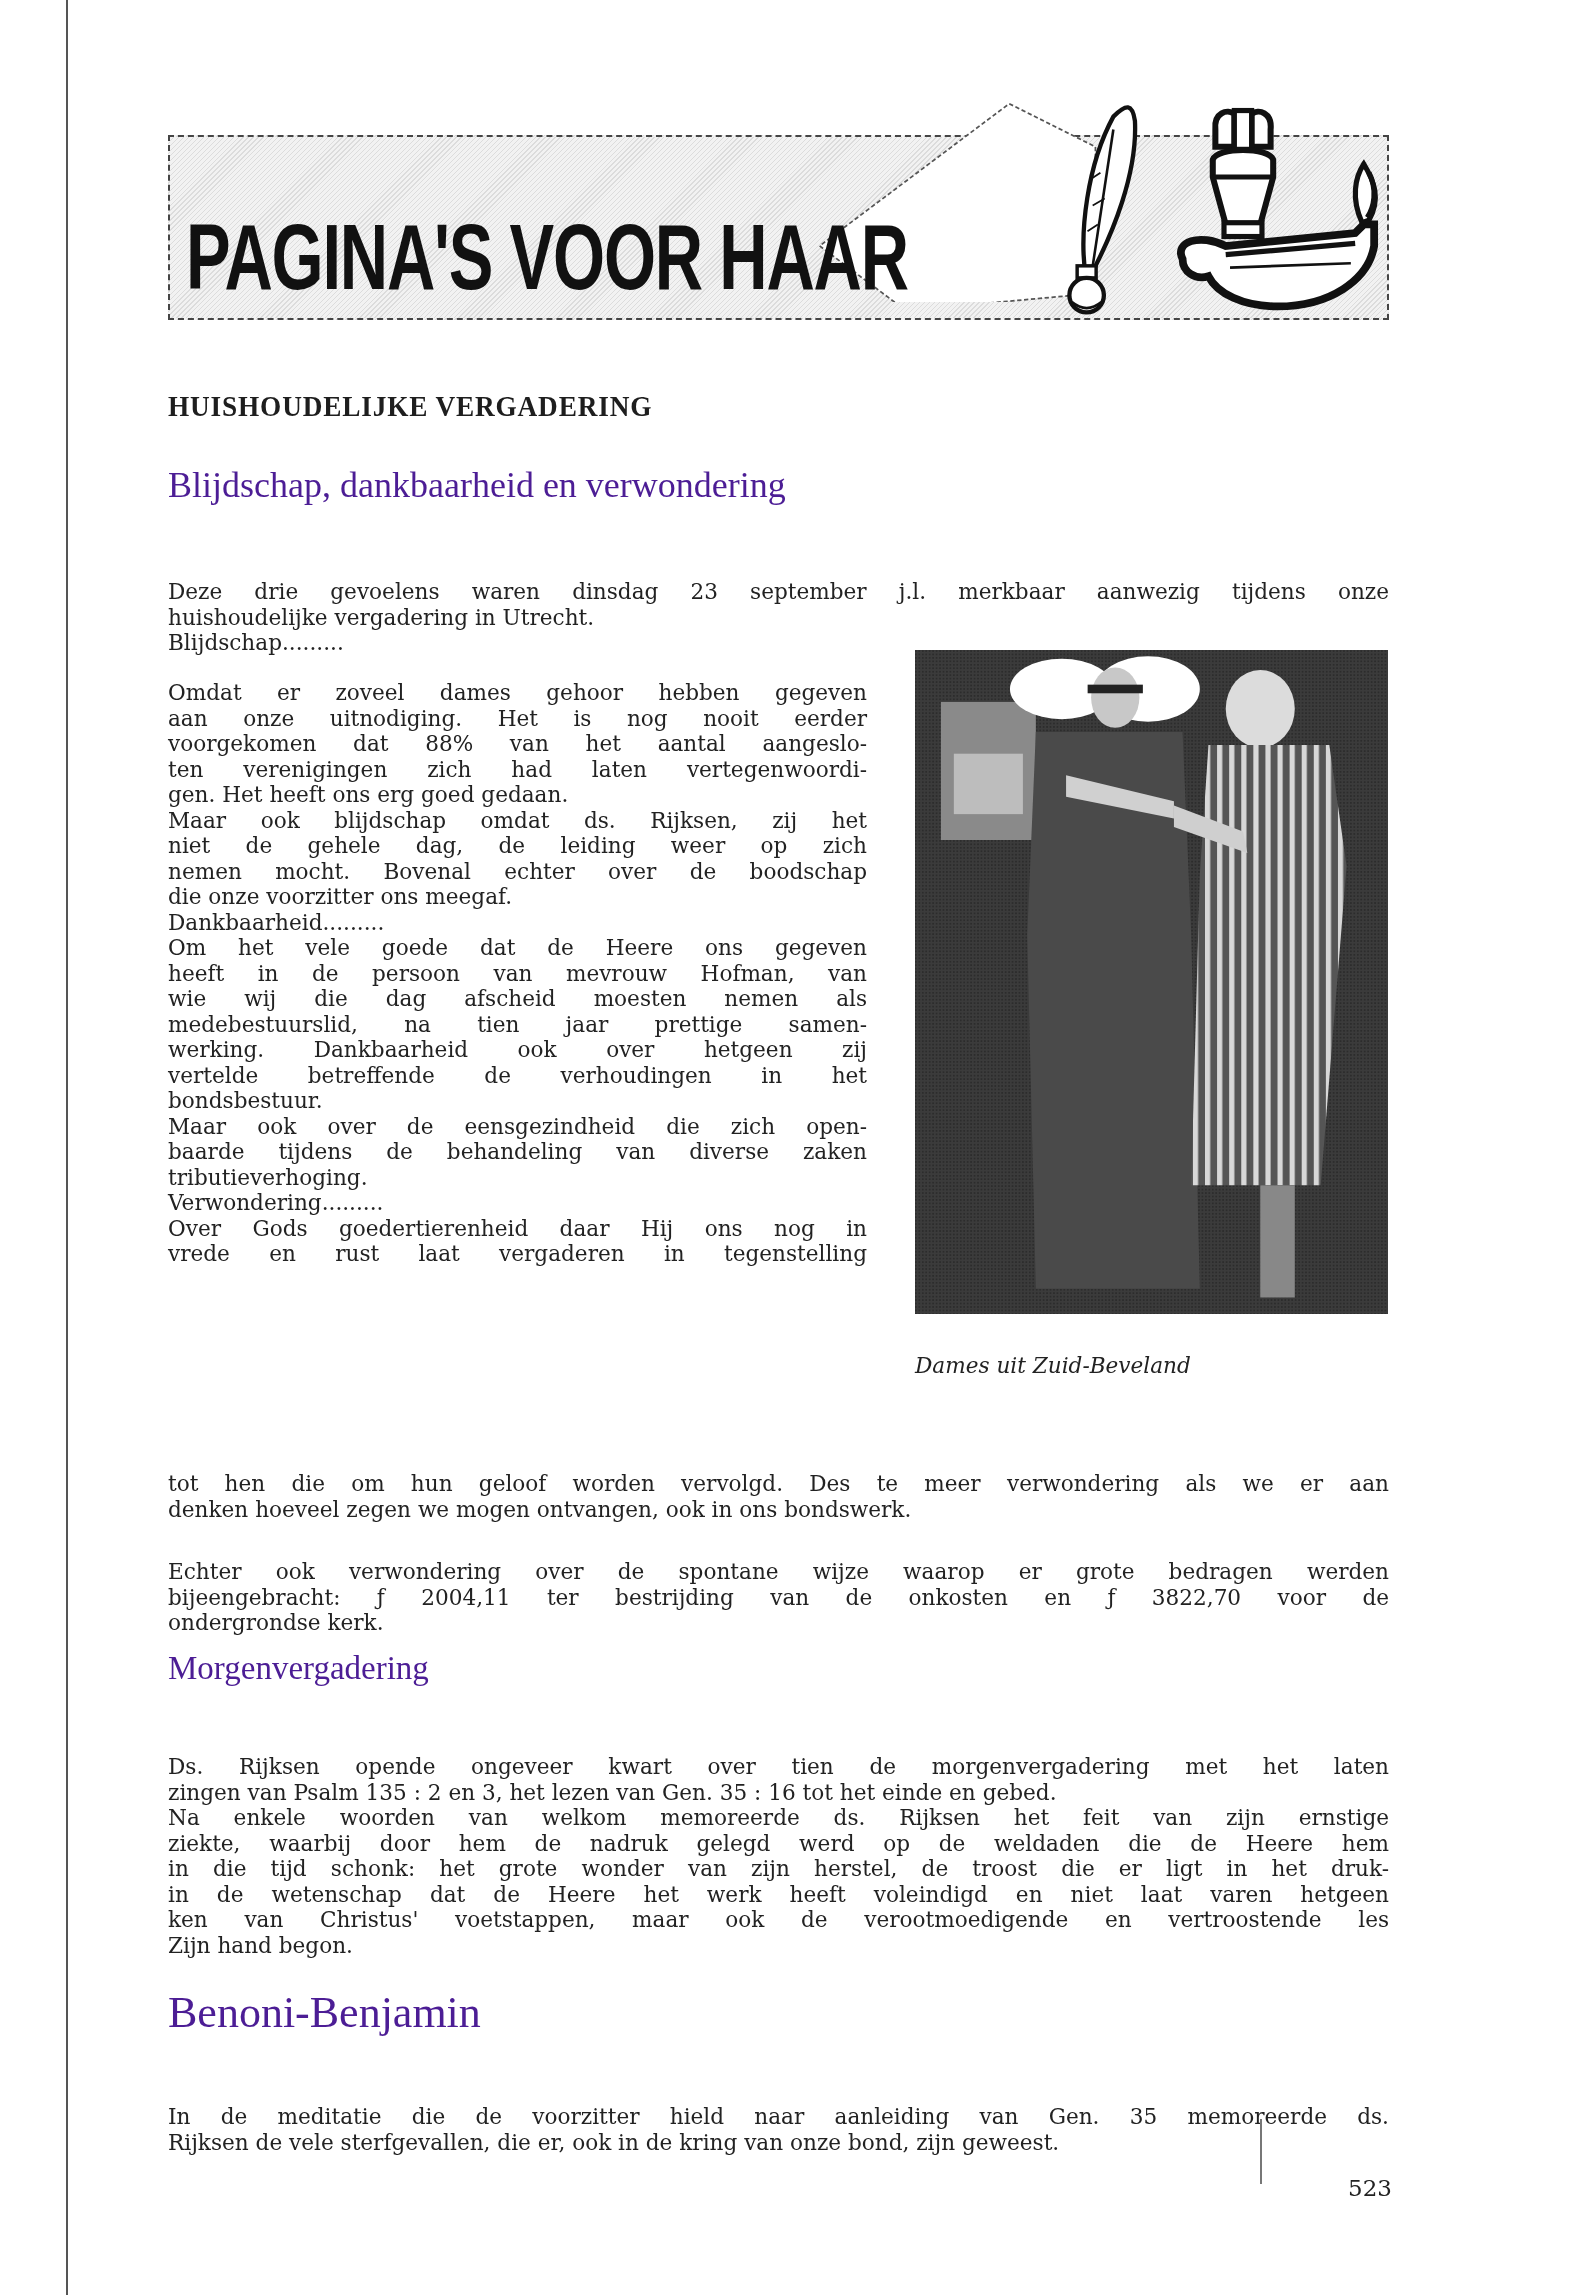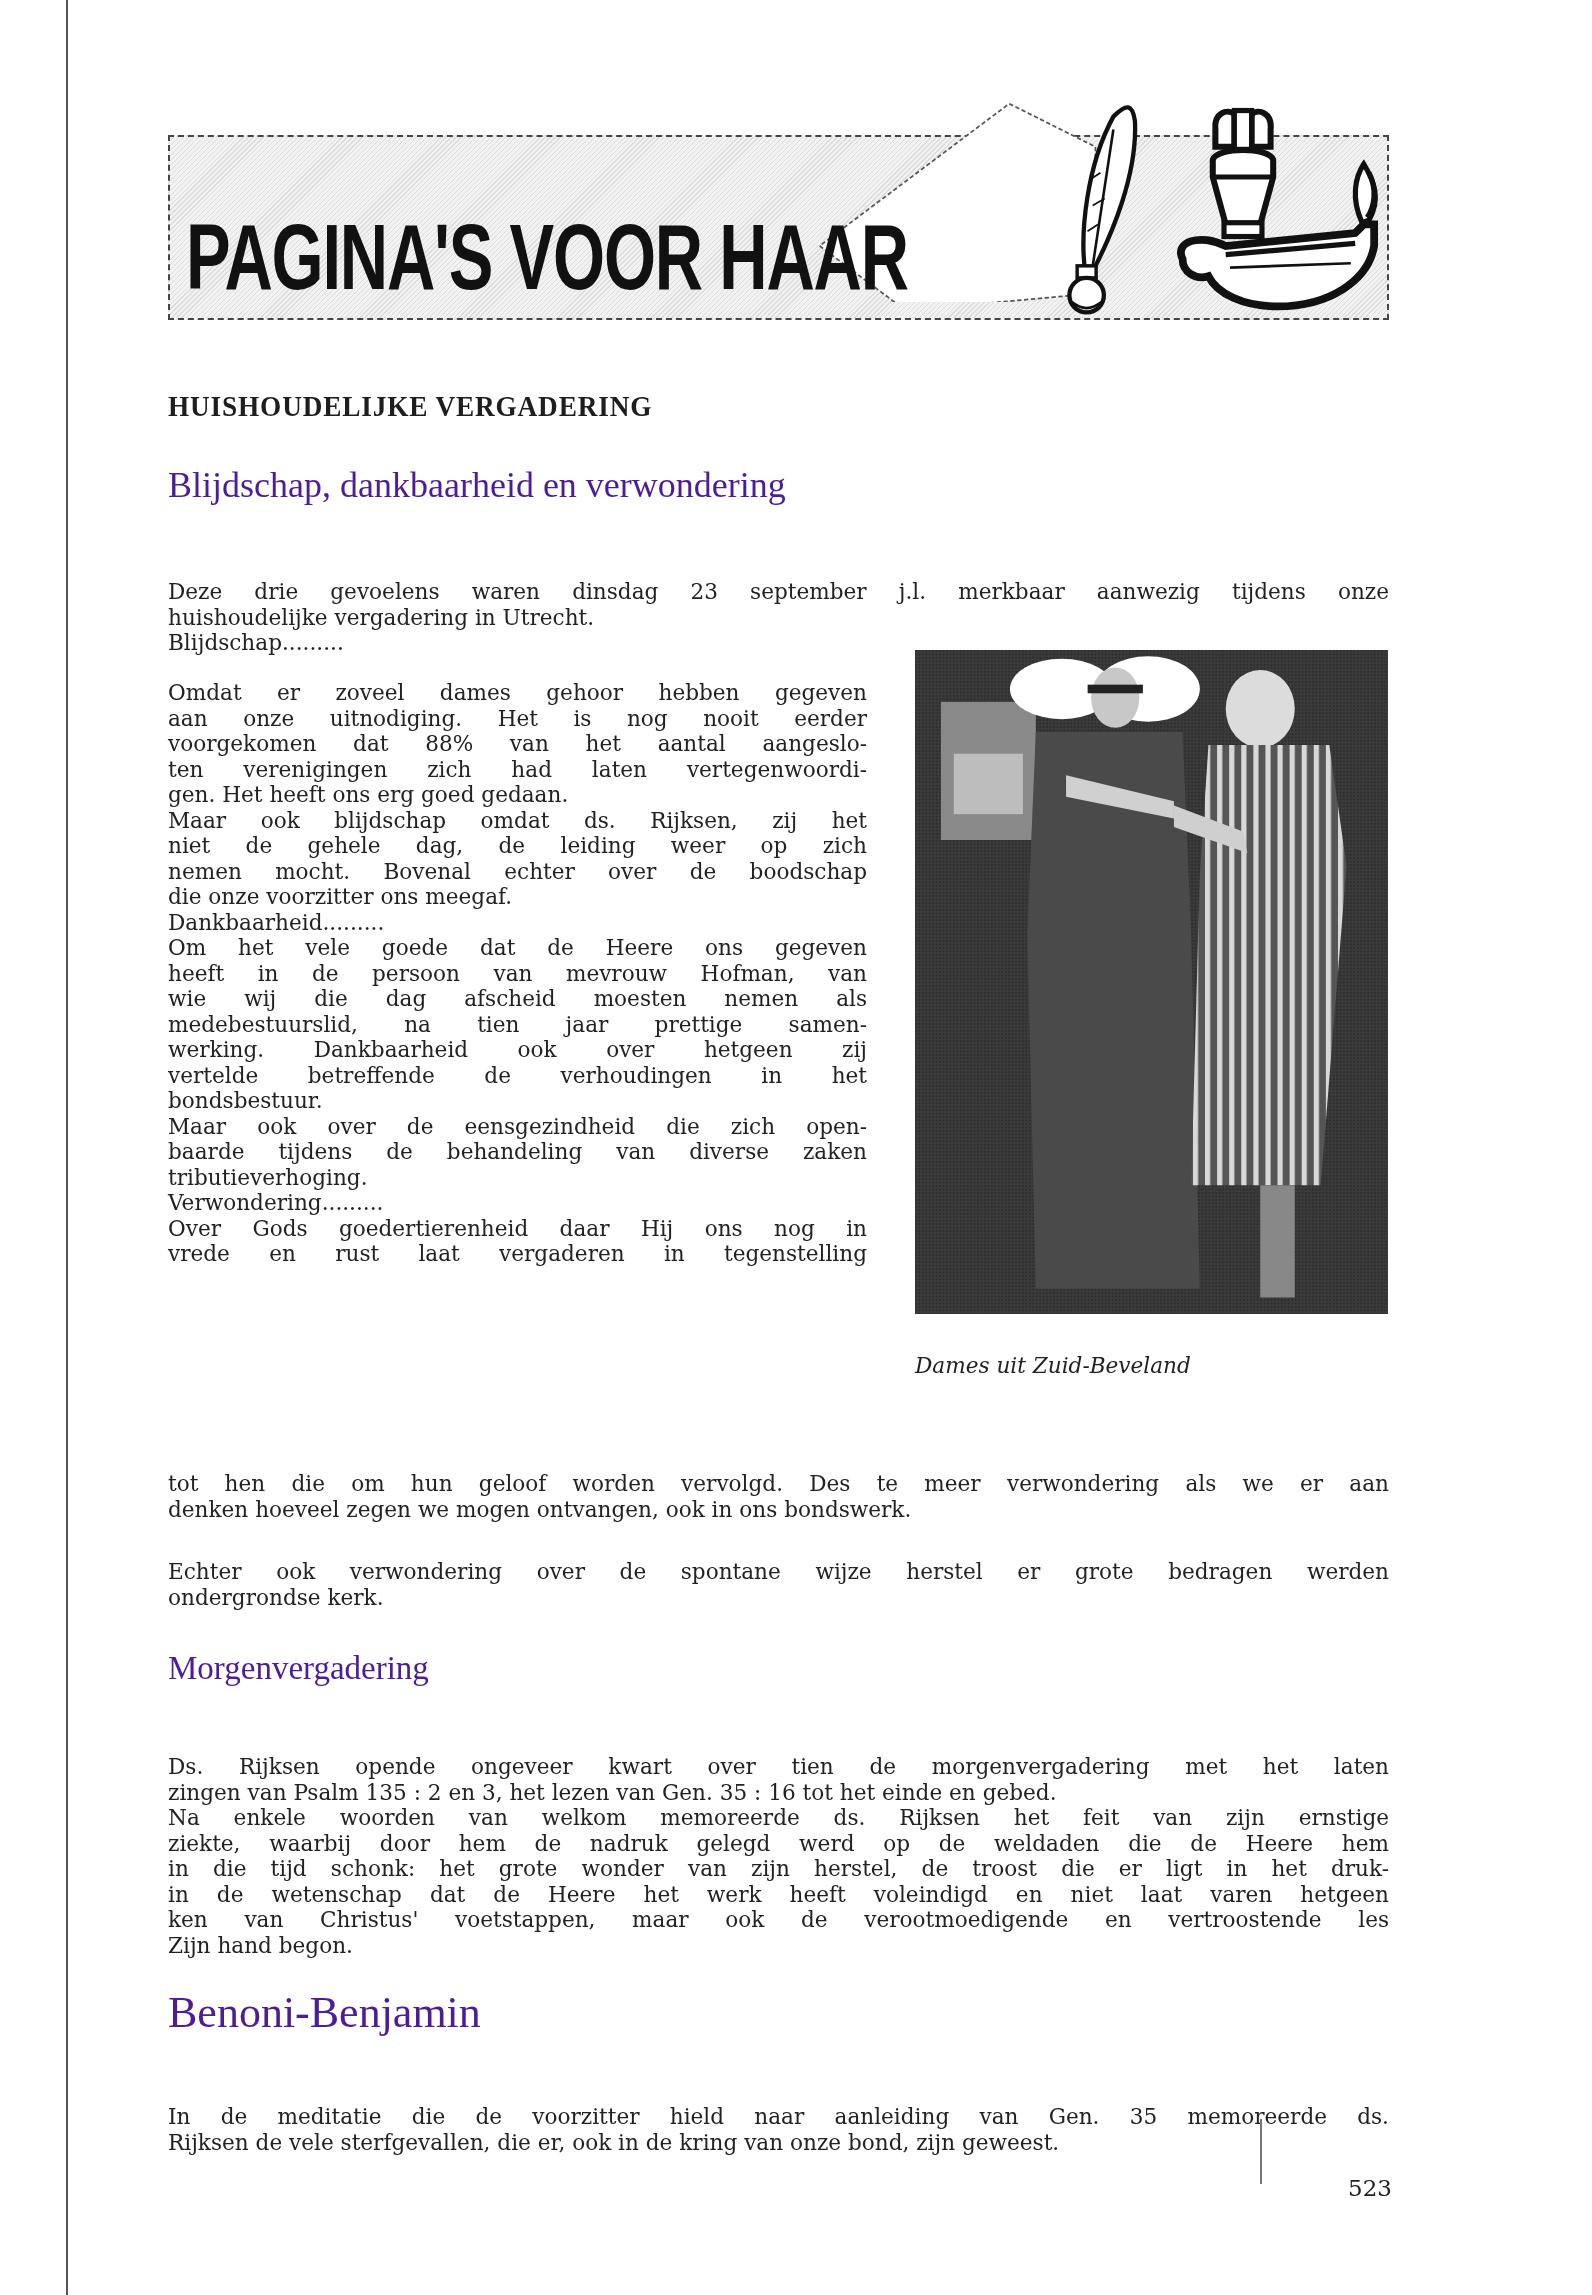--- a/index.html
+++ b/index.html
@@ -140,21 +140,22 @@
   </svg>
 </div>
 <div class="abs caption">Dames uit Zuid-Beveland</div>
 
 <div class="abs para wide" style="left:168px;top:1427px;">
   <span class="line">tot hen die om hun geloof worden vervolgd. Des te meer verwondering als we er aan</span>
   <span class="line last">denken hoeveel zegen we mogen ontvangen, ook in ons bondswerk.</span>
 </div>
 
 <div class="abs para wide" style="left:168px;top:1515px;">
-  <span class="line">Echter ook verwondering over de spontane wijze herstel er grote bedragen werden</span>
+  <span class="line">Echter ook verwondering over de spontane wijze waarop er grote bedragen werden</span>
+  <span class="line">bijeengebracht: ƒ 2004,11 ter bestrijding van de onkosten en ƒ 3822,70 voor de</span>
   <span class="line last">ondergrondse kerk.</span>
 </div>
 
 <div class="abs h-sub" style="left:168px;top:1650px;font-size:33px;">Morgenvergadering</div>
 <div class="abs para wide" style="left:168px;top:1710px;">
   <span class="line">Ds. Rijksen opende ongeveer kwart over tien de morgenvergadering met het laten</span>
   <span class="line last">zingen van Psalm 135 : 2 en 3, het lezen van Gen. 35 : 16 tot het einde en gebed.</span>
   <span class="line">Na enkele woorden van welkom memoreerde ds. Rijksen het feit van zijn ernstige</span>
   <span class="line">ziekte, waarbij door hem de nadruk gelegd werd op de weldaden die de Heere hem</span>
   <span class="line">in die tijd schonk: het grote wonder van zijn herstel, de troost die er ligt in het druk-</span>

